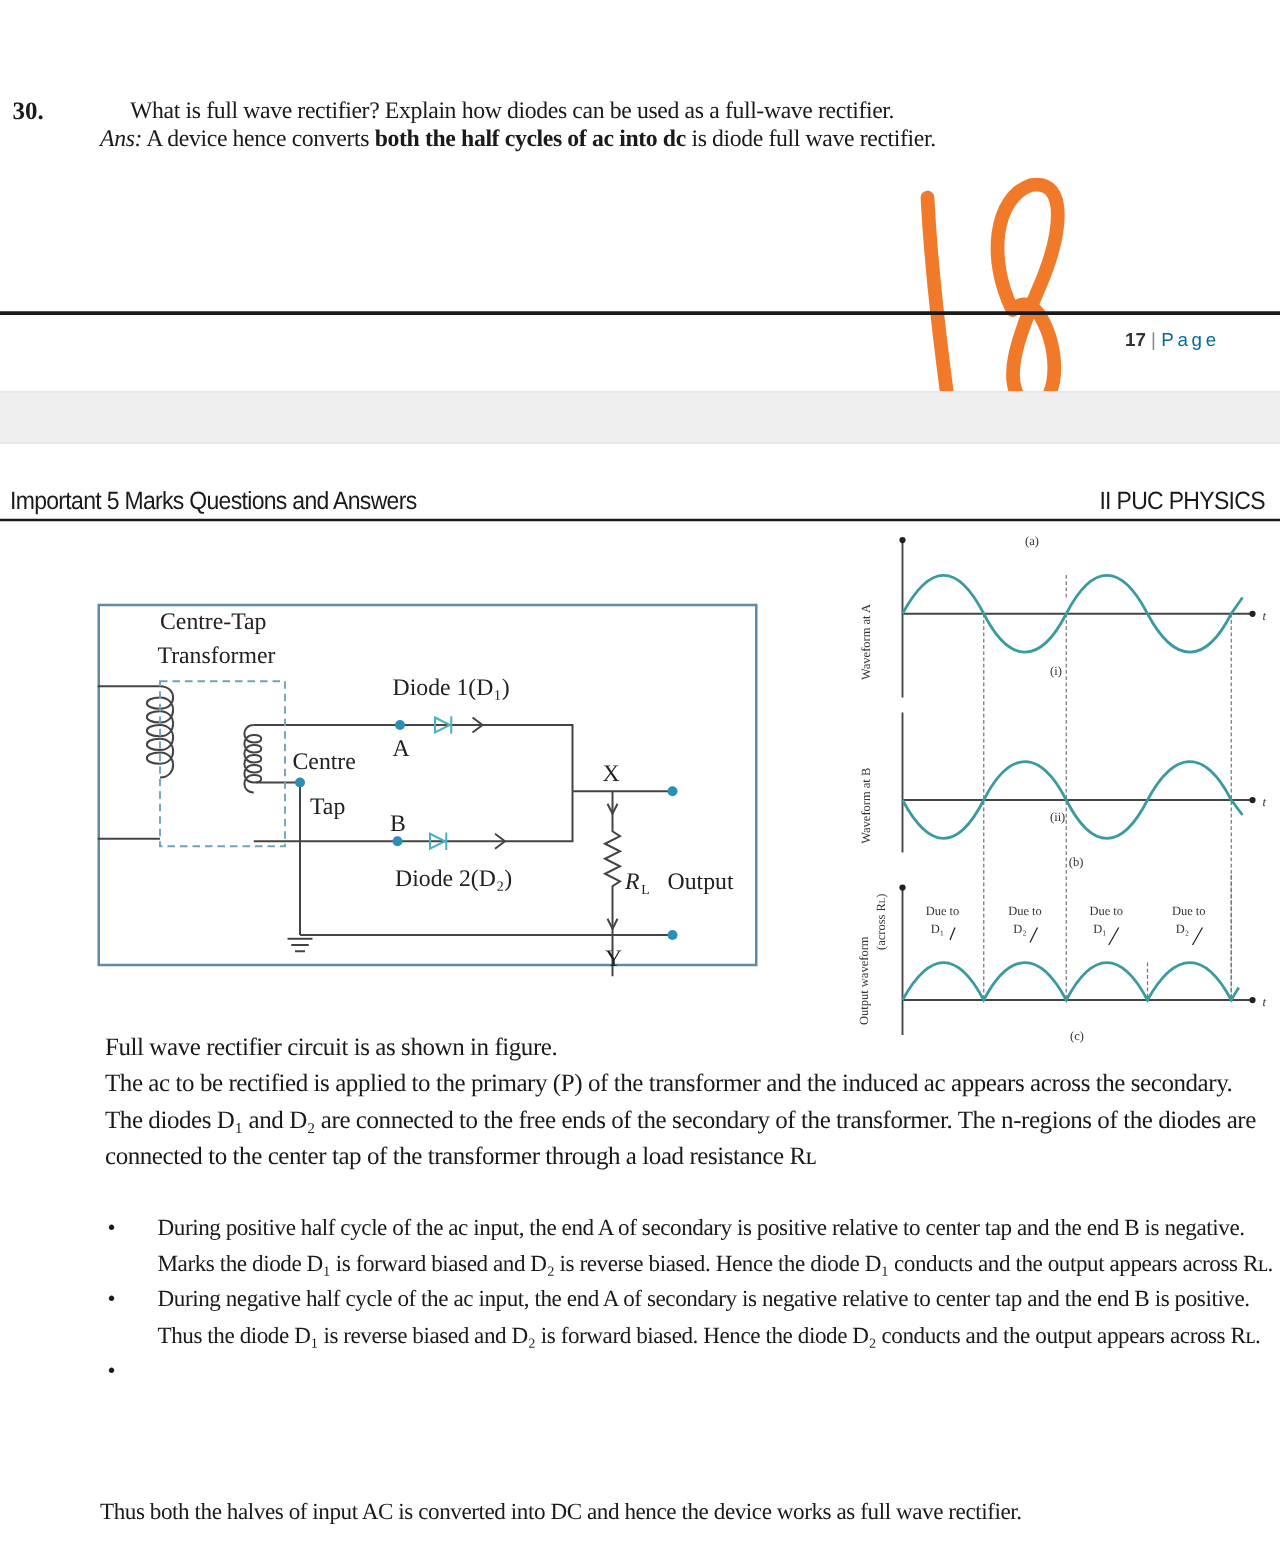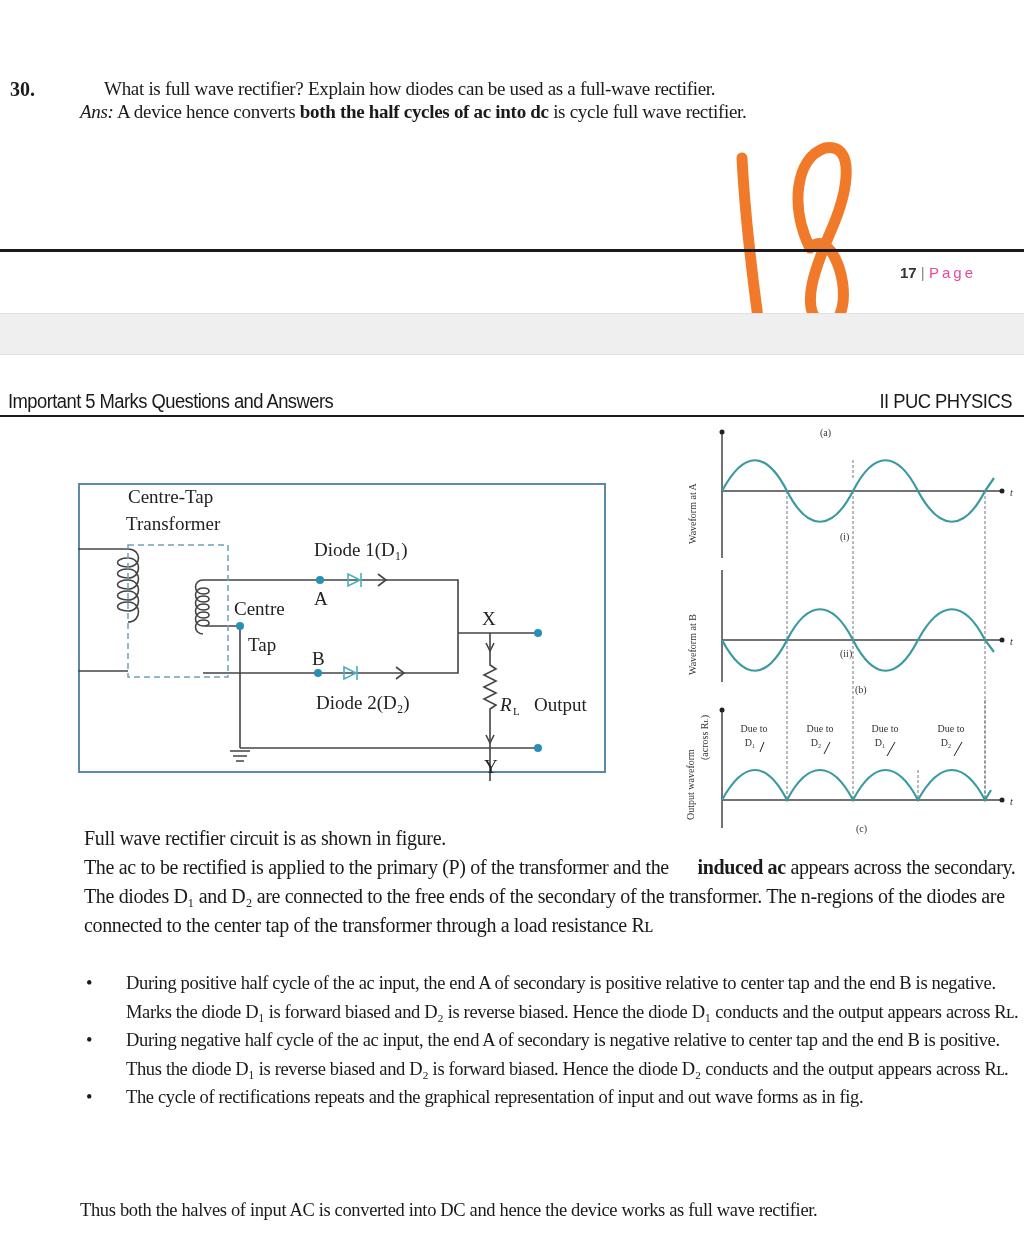--- a/index.html
+++ b/index.html
@@ -5,42 +5,42 @@
   html,body{margin:0;padding:0;background:#ffffff;}
   body{width:1024px;height:1246px;position:relative;overflow:hidden;font-family:"Liberation Serif","DejaVu Serif",serif;color:#1a1a1a;}
   .abs{position:absolute;}
   .qnum{left:10px;top:78px;font-size:20px;font-weight:bold;font-family:"Liberation Serif",serif;}
   .qtext{left:80px;top:78px;font-size:19px;font-weight:normal;letter-spacing:-0.3px;margin-left:24px;}
   .ans{left:80px;top:101px;font-size:19px;letter-spacing:-0.3px;}
   .ans .lab{font-style:italic;}
   .ans b{font-weight:bold;}
   .footer-rule{left:0;top:249px;width:1024px;height:3px;background:#1a1a1a;}
   .pageno{left:900px;top:264px;font-family:"Liberation Sans",sans-serif;font-size:15px;color:#333;}
-  .pageno .pg{color:#ec4899;letter-spacing:3px;}
+  .pageno .pg{color:#0369a1;letter-spacing:3px;}
   .gap{left:0;top:313px;width:1024px;height:40px;background:#efefef;border-top:1px solid #e2e2e2;border-bottom:1px solid #e2e2e2;}
   .hdr-left{left:8px;top:390px;font-size:20px;font-family:"Liberation Sans",sans-serif;letter-spacing:-0.6px;transform:scaleX(0.92);transform-origin:left;}
   .hdr-right{right:12px;top:390px;font-size:20px;font-family:"Liberation Sans",sans-serif;letter-spacing:-0.6px;transform:scaleX(0.92);transform-origin:right;}
   .hdr-rule{left:0;top:415px;width:1024px;height:2px;background:#1a1a1a;}
   .para{left:84px;font-size:20px;line-height:29px;width:935px;letter-spacing:-0.35px;}
-  .para b{font-weight:bold;margin-left:24px;}
+  .para b{font-weight:normal;}
   .bullets{left:84px;top:969px;width:935px;font-size:18.5px;line-height:28.5px;letter-spacing:-0.35px;margin:0;padding:0;list-style:none;}
   .bullets li{position:relative;padding-left:42px;}
   .bullets li .dot{position:absolute;left:2px;top:0;}
   .concl{left:80px;top:1200px;font-size:18.5px;letter-spacing:-0.35px;text-align:center;}
   .circuit-box{left:78px;top:483px;width:528px;height:290px;border:2px solid #5d8aa8;box-sizing:border-box;}
   svg text{font-family:"Liberation Serif",serif;}
   .hand18{left:720px;top:138px;}
 </style>
 </head>
 <body>
 
 <div class="abs qnum">30.</div>
 <div class="abs qtext">What is full wave rectifier? Explain how diodes can be used as a full-wave rectifier.</div>
 <div class="abs ans">
-  <span class="lab">Ans:</span><span> A device hence converts </span><b>both the half cycles of ac into dc</b><span> is cycle full wave rectifier.</span>
+  <span class="lab">Ans:</span><span> A device hence converts </span><b>both the half cycles of ac into dc</b><span> is diode full wave rectifier.</span>
 </div>
 
 <svg class="abs hand18" width="150" height="200" viewBox="0 0 150 200">
   <path d="M22 20 C 24 60, 30 120, 38 180" stroke="#f07a2a" stroke-width="11" fill="none" stroke-linecap="round"></path>
   <path d="M90 110 C 70 70, 75 20, 105 10 C 135 5, 130 50, 110 95 C 95 130, 80 170, 100 185 C 125 195, 130 150, 115 120 C 105 100, 95 105, 90 110" stroke="#f07a2a" stroke-width="11" fill="none" stroke-linecap="round" stroke-linejoin="round"></path>
 </svg>
 
 <div class="abs footer-rule"></div>
 <div class="abs pageno">
   <b>17</b>
@@ -178,15 +178,15 @@
     </g>
 </svg>
 
 <div class="abs para" style="top:824px">Full wave rectifier circuit is as shown in figure.</div>
 <div class="abs para" style="top:853px">
   <span>The ac to be rectified is applied to the primary (P) of the transformer and the </span><b>induced ac</b><span> appears across the secondary. The diodes D₁ and D₂ are connected to the free ends of the secondary of the transformer. The n-regions of the diodes are connected to the center tap of the transformer through a load resistance Rʟ</span>
 </div>
 <ul class="abs bullets">
   <li><span class="dot">•</span><span>During positive half cycle of the ac input, the end A of secondary is positive relative to center tap and the end B is negative. Marks the diode D₁ is forward biased and D₂ is reverse biased. Hence the diode D₁ conducts and the output  appears across Rʟ.</span></li>
   <li><span class="dot">•</span><span>During negative half cycle of the ac input, the end A of secondary is negative relative to center tap and the end B is positive. Thus the diode D₁ is reverse biased and D₂ is forward biased. Hence the diode D₂ conducts and the output  appears across Rʟ.</span></li>
-  <li><span class="dot">•</span><span>The cycle of rectifications repeats and the graphical representation of input and out wave forms as in fig.</span></li>
+  <li><span class="dot">•</span></li>
 </ul>
 <div class="abs concl">Thus both the halves of input AC is converted into DC and hence the device works as full wave rectifier.</div>
 
 </body></html>

